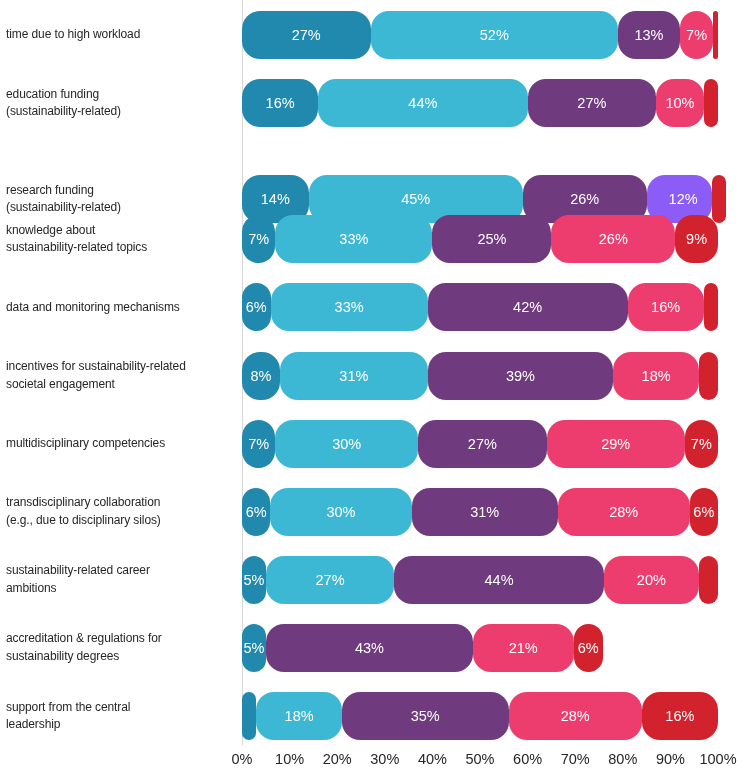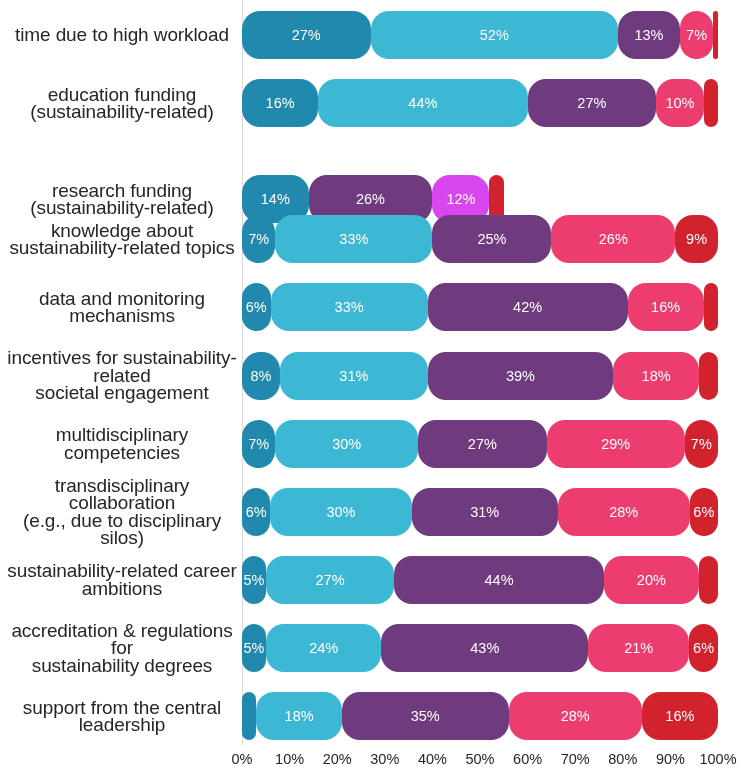--- a/index.html
+++ b/index.html
@@ -45,22 +45,22 @@
     left: 0;
     width: 748px;
     height: 48px;
     display: flex;
     align-items: center;
   }
   .row-label {
     position: absolute;
     right: 510px;
     width: 232px;
-    text-align: center;
-    font-size: 19px;
+    text-align: left;
+    font-size: 12px;
     line-height: 17.5px;
     color: #262626;
     white-space: pre-line;
     letter-spacing: -0.1px;
   }
   .bar {
     position: absolute;
     left: 242px;
     top: 0;
     height: 48px;
@@ -144,24 +144,27 @@
             <div class="seg" style="flex: 0 0 3%; background: rgb(209, 34, 46);"></div>
           </div>
         </div>
         <div class="row" style="top: 147.2px; margin-top: 28px;">
           <div class="row-label">research funding
 (sustainability-related)</div>
           <div class="bar">
             <div class="seg" style="flex: 0 0 14%; background: rgb(32, 137, 173);">
               <span class="seg-label">14%</span>
             </div>
+            <div class="seg" style="flex: 0 0 45%; background: rgb(60, 184, 212);">
+              <span class="seg-label">45%</span>
+            </div>
             <div class="seg" style="flex: 0 0 26%; background: rgb(111, 58, 126);">
               <span class="seg-label">26%</span>
             </div>
-            <div class="seg" style="flex: 0 0 12%; background: #d946ef;">
+            <div class="seg" style="flex: 0 0 12%; background: #8b5cf6; padding-left: 8px;">
               <span class="seg-label">12%</span>
             </div>
             <div class="seg" style="flex: 0 0 3%; background: rgb(209, 34, 46);"></div>
           </div>
         </div>
         <div class="row" style="top: 215.3px;">
           <div class="row-label">knowledge about
 sustainability-related topics</div>
           <div class="bar">
             <div class="seg" style="flex: 0 0 7%; background: rgb(32, 137, 173);">
@@ -277,23 +280,20 @@
             </div>
             <div class="seg" style="flex: 0 0 4%; background: rgb(209, 34, 46);"></div>
           </div>
         </div>
         <div class="row" style="top: 623.9px;">
           <div class="row-label">accreditation &amp; regulations for
 sustainability degrees</div>
           <div class="bar">
             <div class="seg" style="flex: 0 0 5.05051%; background: rgb(32, 137, 173);">
               <span class="seg-label">5%</span>
-            </div>
-            <div class="seg" style="flex: 0 0 24.2424%; background: rgb(60, 184, 212);">
-              <span class="seg-label">24%</span>
             </div>
             <div class="seg" style="flex: 0 0 43.4343%; background: rgb(111, 58, 126);">
               <span class="seg-label">43%</span>
             </div>
             <div class="seg" style="flex: 0 0 21.2121%; background: rgb(236, 61, 110);">
               <span class="seg-label">21%</span>
             </div>
             <div class="seg" style="flex: 0 0 6.06061%; background: rgb(209, 34, 46);">
               <span class="seg-label">6%</span>
             </div>

